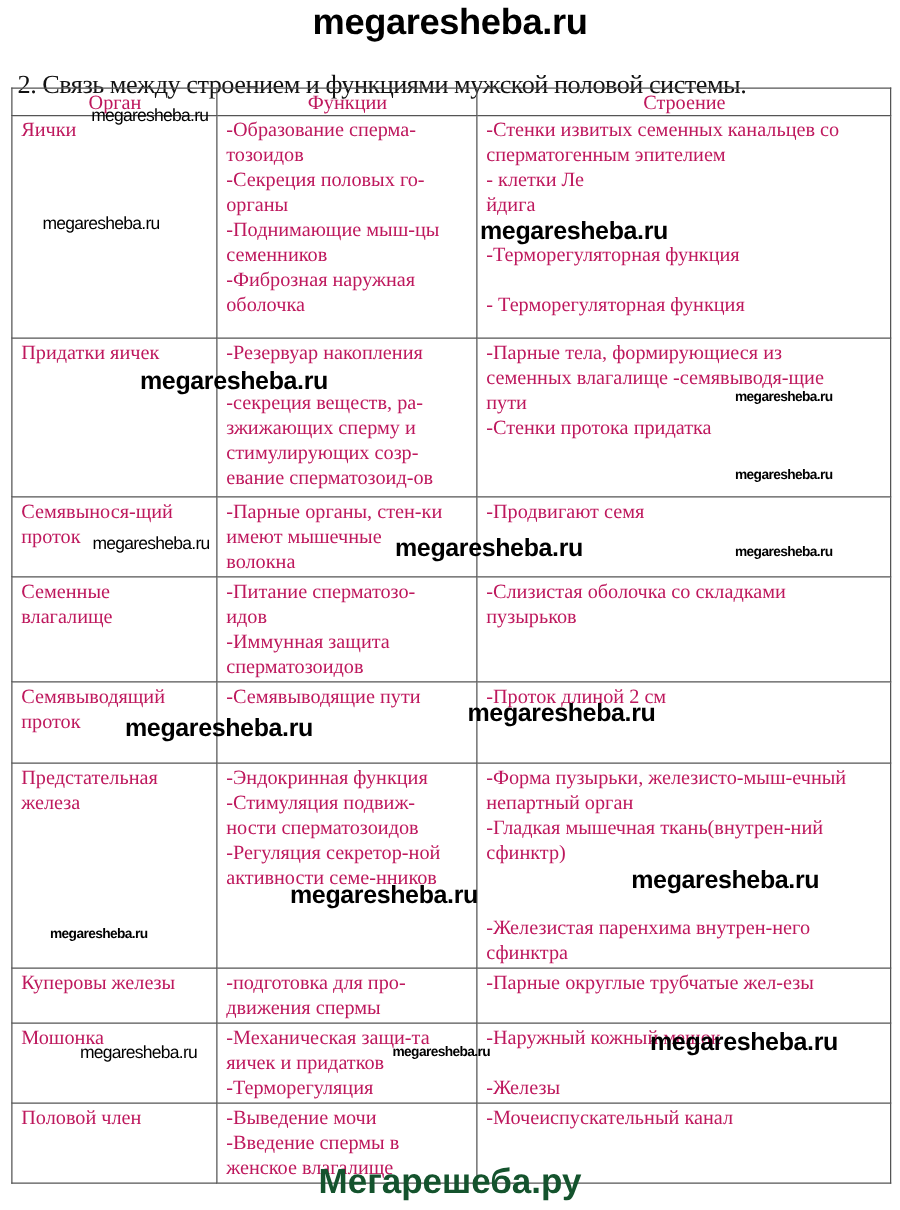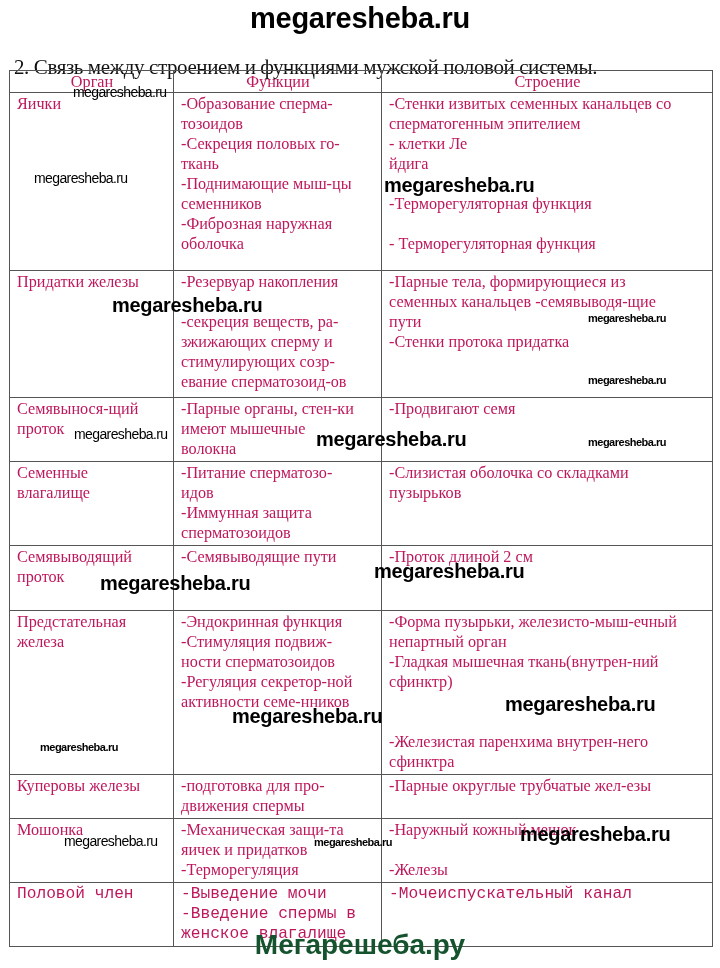--- a/index.html
+++ b/index.html
@@ -67,52 +67,52 @@
   </thead>
   <tbody id="tbody">
       <tr style="height: 178px;">
         <td>
           <span class="line">Яички</span>
         </td>
         <td>
           <span class="line">-Образование сперма-</span>
           <span class="line">тозоидов</span>
           <span class="line">-Секреция половых го-</span>
-          <span class="line">ткань</span>
+          <span class="line">органы</span>
           <span class="line">-Поднимающие мыш-цы</span>
           <span class="line">семенников</span>
           <span class="line">-Фиброзная наружная</span>
           <span class="line">оболочка</span>
         </td>
         <td>
           <span class="line">-Стенки извитых семенных канальцев со</span>
           <span class="line">сперматогенным эпителием</span>
           <span class="line">- клетки Ле</span>
           <span class="line">йдига</span>
           <span class="gap"></span>
           <span class="line">-Терморегуляторная функция</span>
           <span class="gap"></span>
           <span class="line"> - Терморегуляторная функция</span>
         </td>
       </tr>
       <tr style="height: 127px;">
         <td>
-          <span class="line">Придатки железы</span>
+          <span class="line">Придатки яичек</span>
         </td>
         <td>
           <span class="line">-Резервуар накопления</span>
           <span class="gap"></span>
           <span class="line">-секреция веществ, ра-</span>
           <span class="line">зжижающих сперму и</span>
           <span class="line">стимулирующих созр-</span>
           <span class="line">евание сперматозоид-ов</span>
         </td>
         <td>
           <span class="line">-Парные тела, формирующиеся из</span>
-          <span class="line">семенных канальцев -семявыводя-щие</span>
+          <span class="line">семенных влагалище -семявыводя-щие</span>
           <span class="line">пути</span>
           <span class="line">-Стенки протока придатка</span>
         </td>
       </tr>
       <tr style="height: 60px;">
         <td>
           <span class="line">Семявынося-щий</span>
           <span class="line">проток</span>
         </td>
         <td>
@@ -195,21 +195,21 @@
           <span class="line">-Механическая защи-та</span>
           <span class="line">яичек и придатков</span>
           <span class="line">-Терморегуляция</span>
         </td>
         <td>
           <span class="line">-Наружный кожный мешок</span>
           <span class="gap"></span>
           <span class="line">-Железы</span>
         </td>
       </tr>
-      <tr style="height: 49px; font-family: Liberation Mono, monospace;">
+      <tr style="height: 49px;">
         <td>
           <span class="line">Половой член</span>
         </td>
         <td>
           <span class="line">-Выведение мочи</span>
           <span class="line">-Введение спермы в</span>
           <span class="line">женское влагалище</span>
         </td>
         <td>
           <span class="line">-Мочеиспускательный канал</span>

